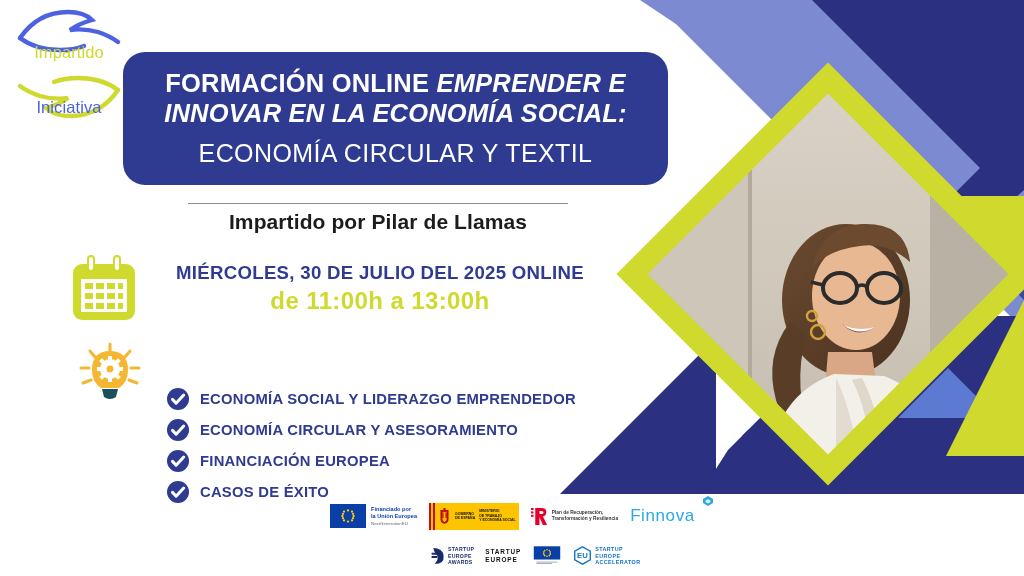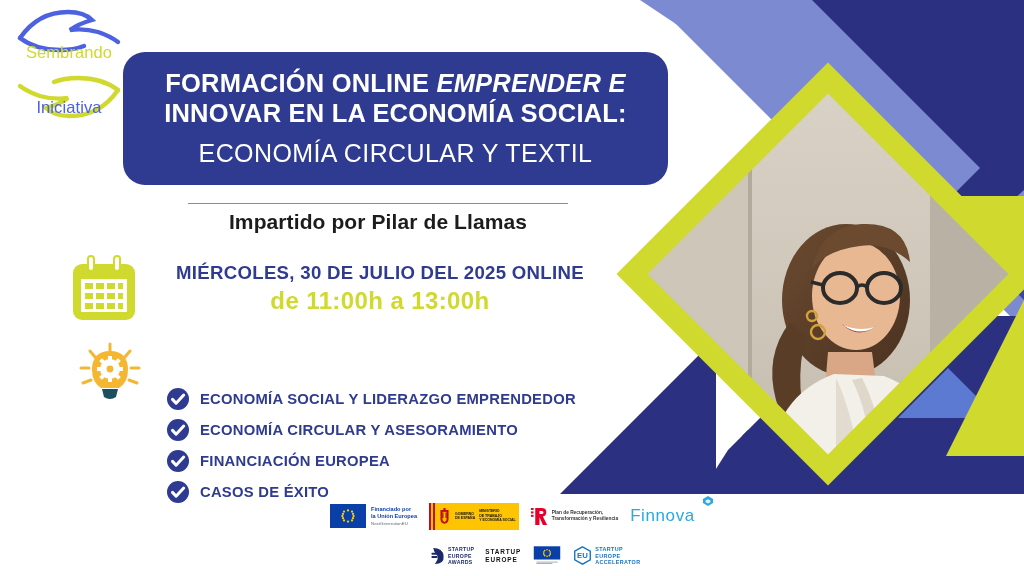--- a/index.html
+++ b/index.html
@@ -26,21 +26,21 @@
 
   
   .title-banner{
     position:absolute;left:123px;top:52px;width:545px;height:133px;
     background:#2E3B91;border-radius:22px;
     display:flex;flex-direction:column;align-items:center;justify-content:center;
     text-align:center;color:#fff;padding:0 24px;box-sizing:border-box;
   }
   .t-line1{font-size:25.5px;font-weight:bold;letter-spacing:.2px;line-height:1.16;}
   .t-line1 em{font-style:italic;font-weight:bold;}
-  .t-line2{font-size:25.5px;font-weight:bold;line-height:1.16;letter-spacing:.2px;}
+  .t-line2{font-size:25.5px;font-weight:bold;font-style:italic;line-height:1.16;letter-spacing:.2px;}
   .t-line3{font-size:25px;font-weight:300;letter-spacing:.4px;line-height:1.2;margin-top:10px;}
 
   
   .rule{position:absolute;left:188px;top:203px;width:380px;height:1px;background:#8d8d8d;}
   .speaker{
     position:absolute;left:148px;top:210px;width:460px;text-align:center;
     font-size:21px;color:#1c1c1c;font-weight:700;letter-spacing:.1px;
   }
 
   
@@ -178,21 +178,21 @@
   </div>
 
   <div class="brand">
     <svg viewBox="0 0 122 120" width="122" height="120">
       <path d="M12 34 q18 -26 48 -26 q16 0 24 8 q-14 4 -22 10 q14 -2 28 2 q12 4 20 10" fill="none" stroke="#4C62E0" stroke-width="4.4" stroke-linecap="round"></path>
       <path d="M12 34 q16 12 40 12 q14 0 24 -4" fill="none" stroke="#4C62E0" stroke-width="4.4" stroke-linecap="round"></path>
       <path d="M110 86 q-18 26 -48 26 q-16 0 -24 -8 q14 -4 22 -10 q-14 2 -28 -2 q-12 -4 -20 -10" fill="none" stroke="#CFD92E" stroke-width="4.4" stroke-linecap="round"></path>
       <path d="M110 86 q-16 -12 -40 -12 q-14 0 -24 4" fill="none" stroke="#CFD92E" stroke-width="4.4" stroke-linecap="round"></path>
     </svg>
     <div class="brand-text">
-      <span class="brand-sem">Sembrando</span>
+      <span class="brand-sem">Impartido</span>
       <span class="brand-ini">Iniciativa</span>
     </div>
   </div>
 
   <div class="title-banner">
     <div class="t-line1"><span>FORMACIÓN ONLINE </span><em>EMPRENDER E</em></div>
     <div class="t-line2">INNOVAR EN LA ECONOMÍA SOCIAL:</div>
     <div class="t-line3">ECONOMÍA CIRCULAR Y TEXTIL</div>
   </div>
 

